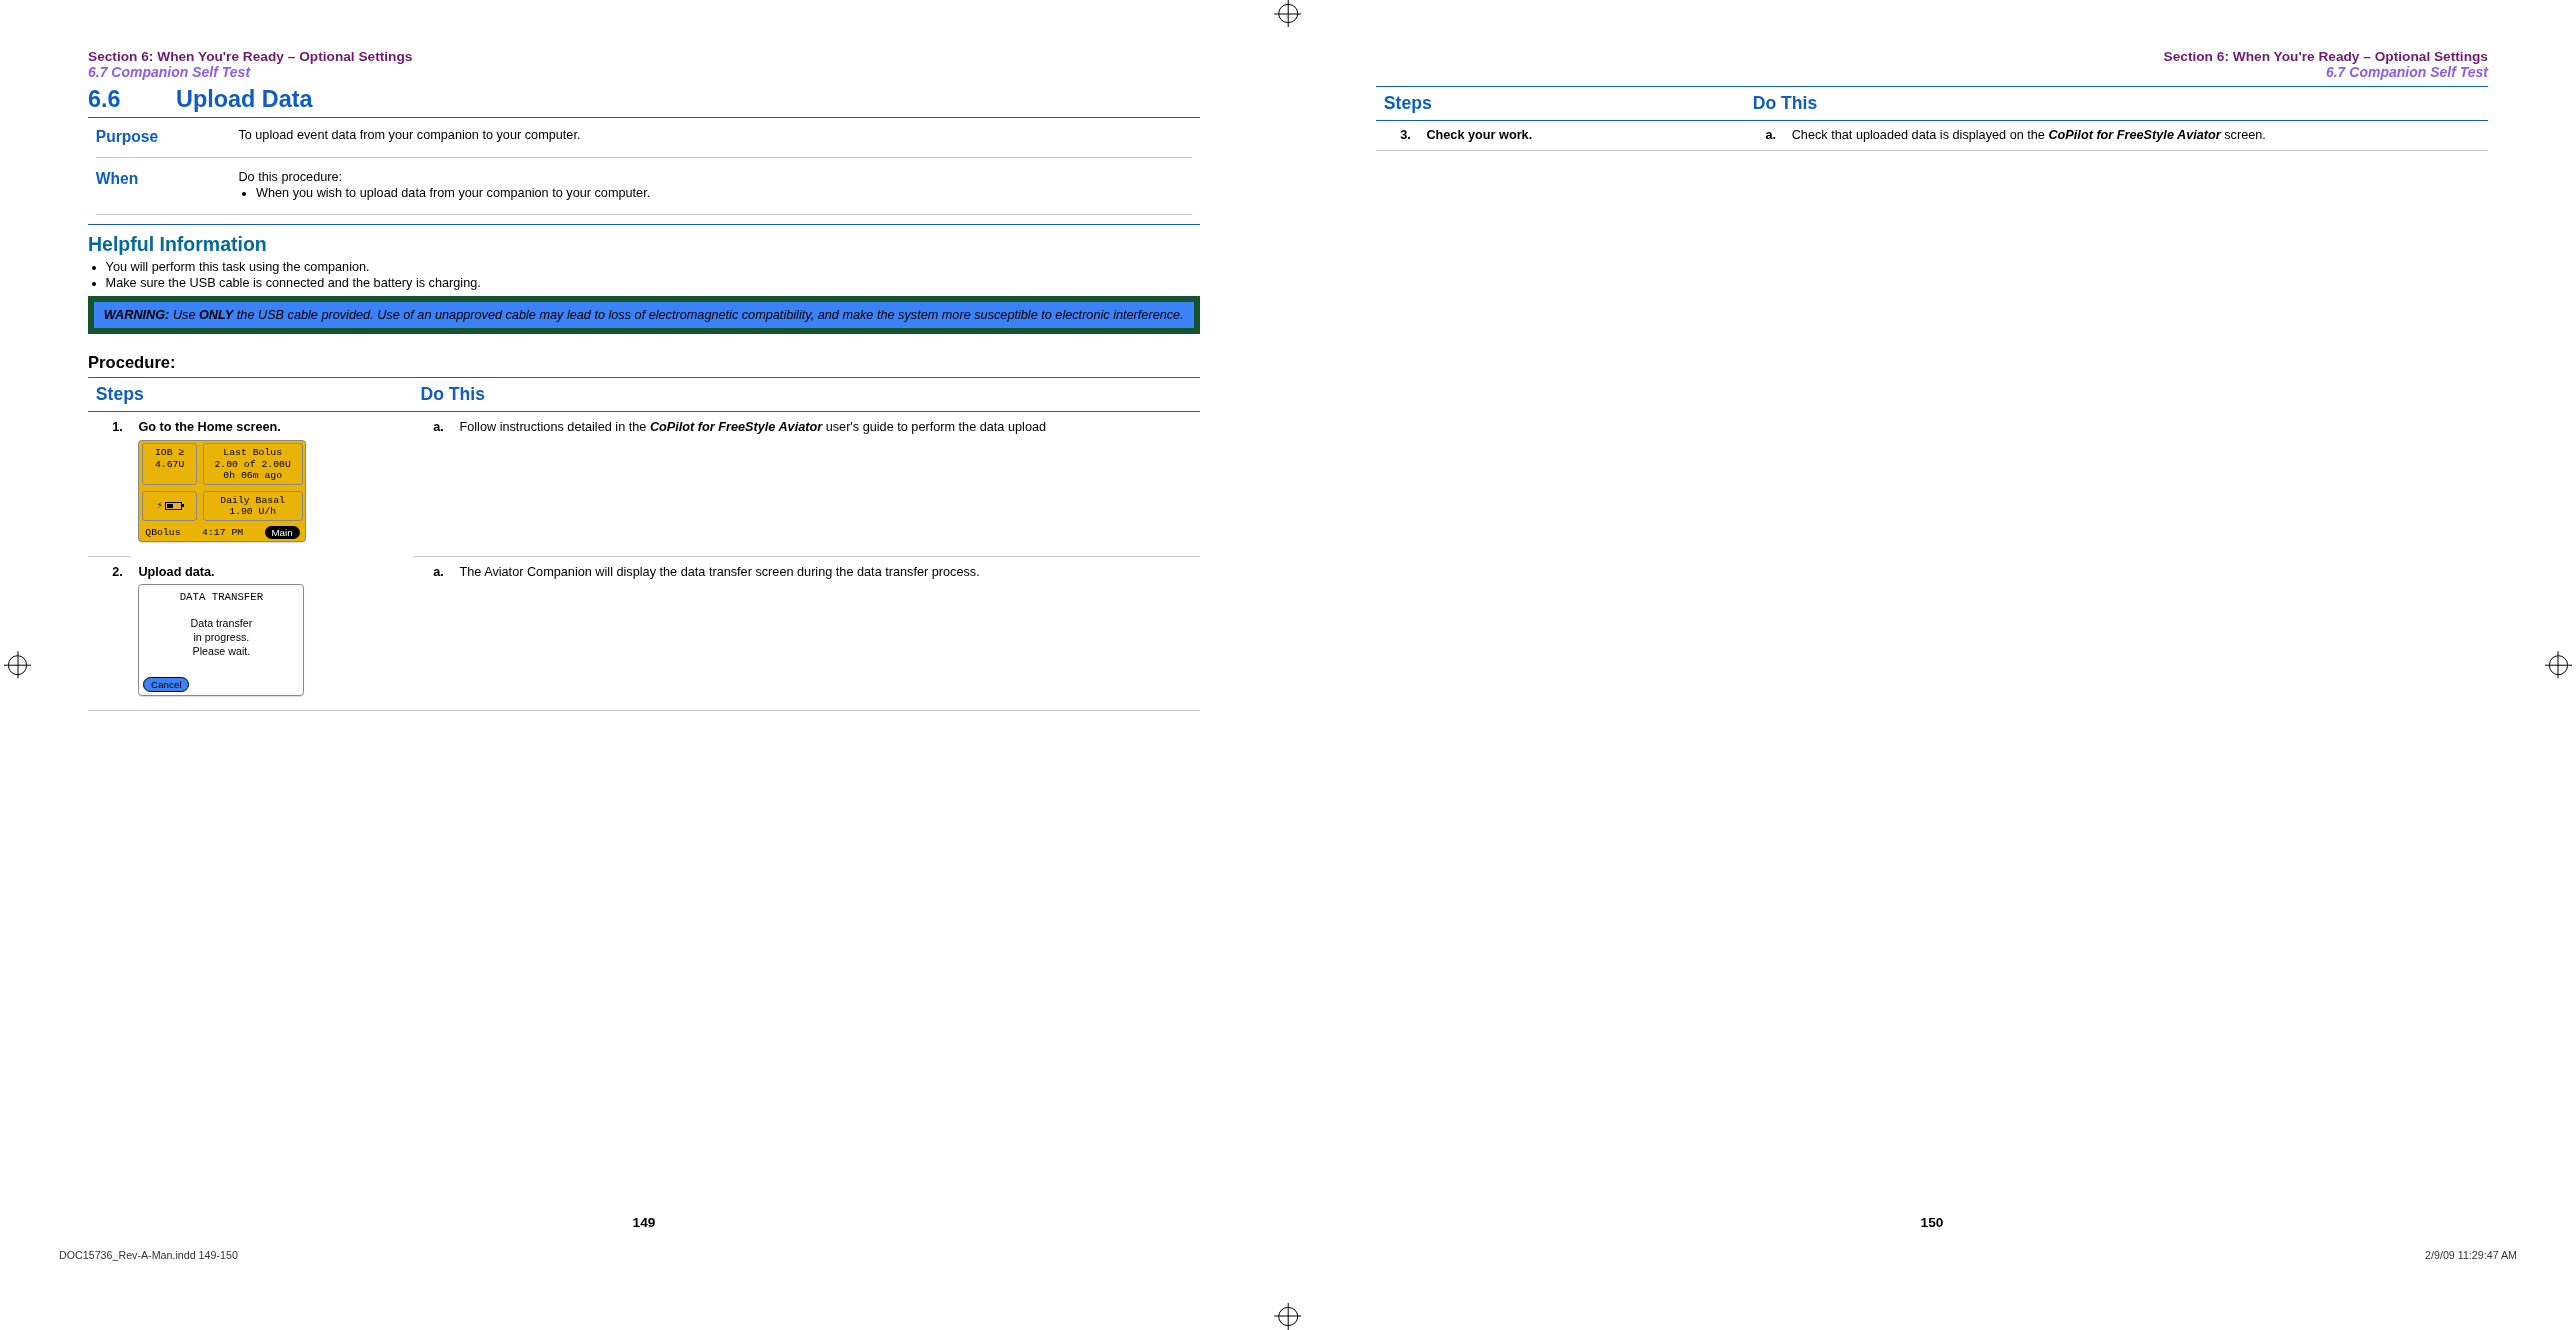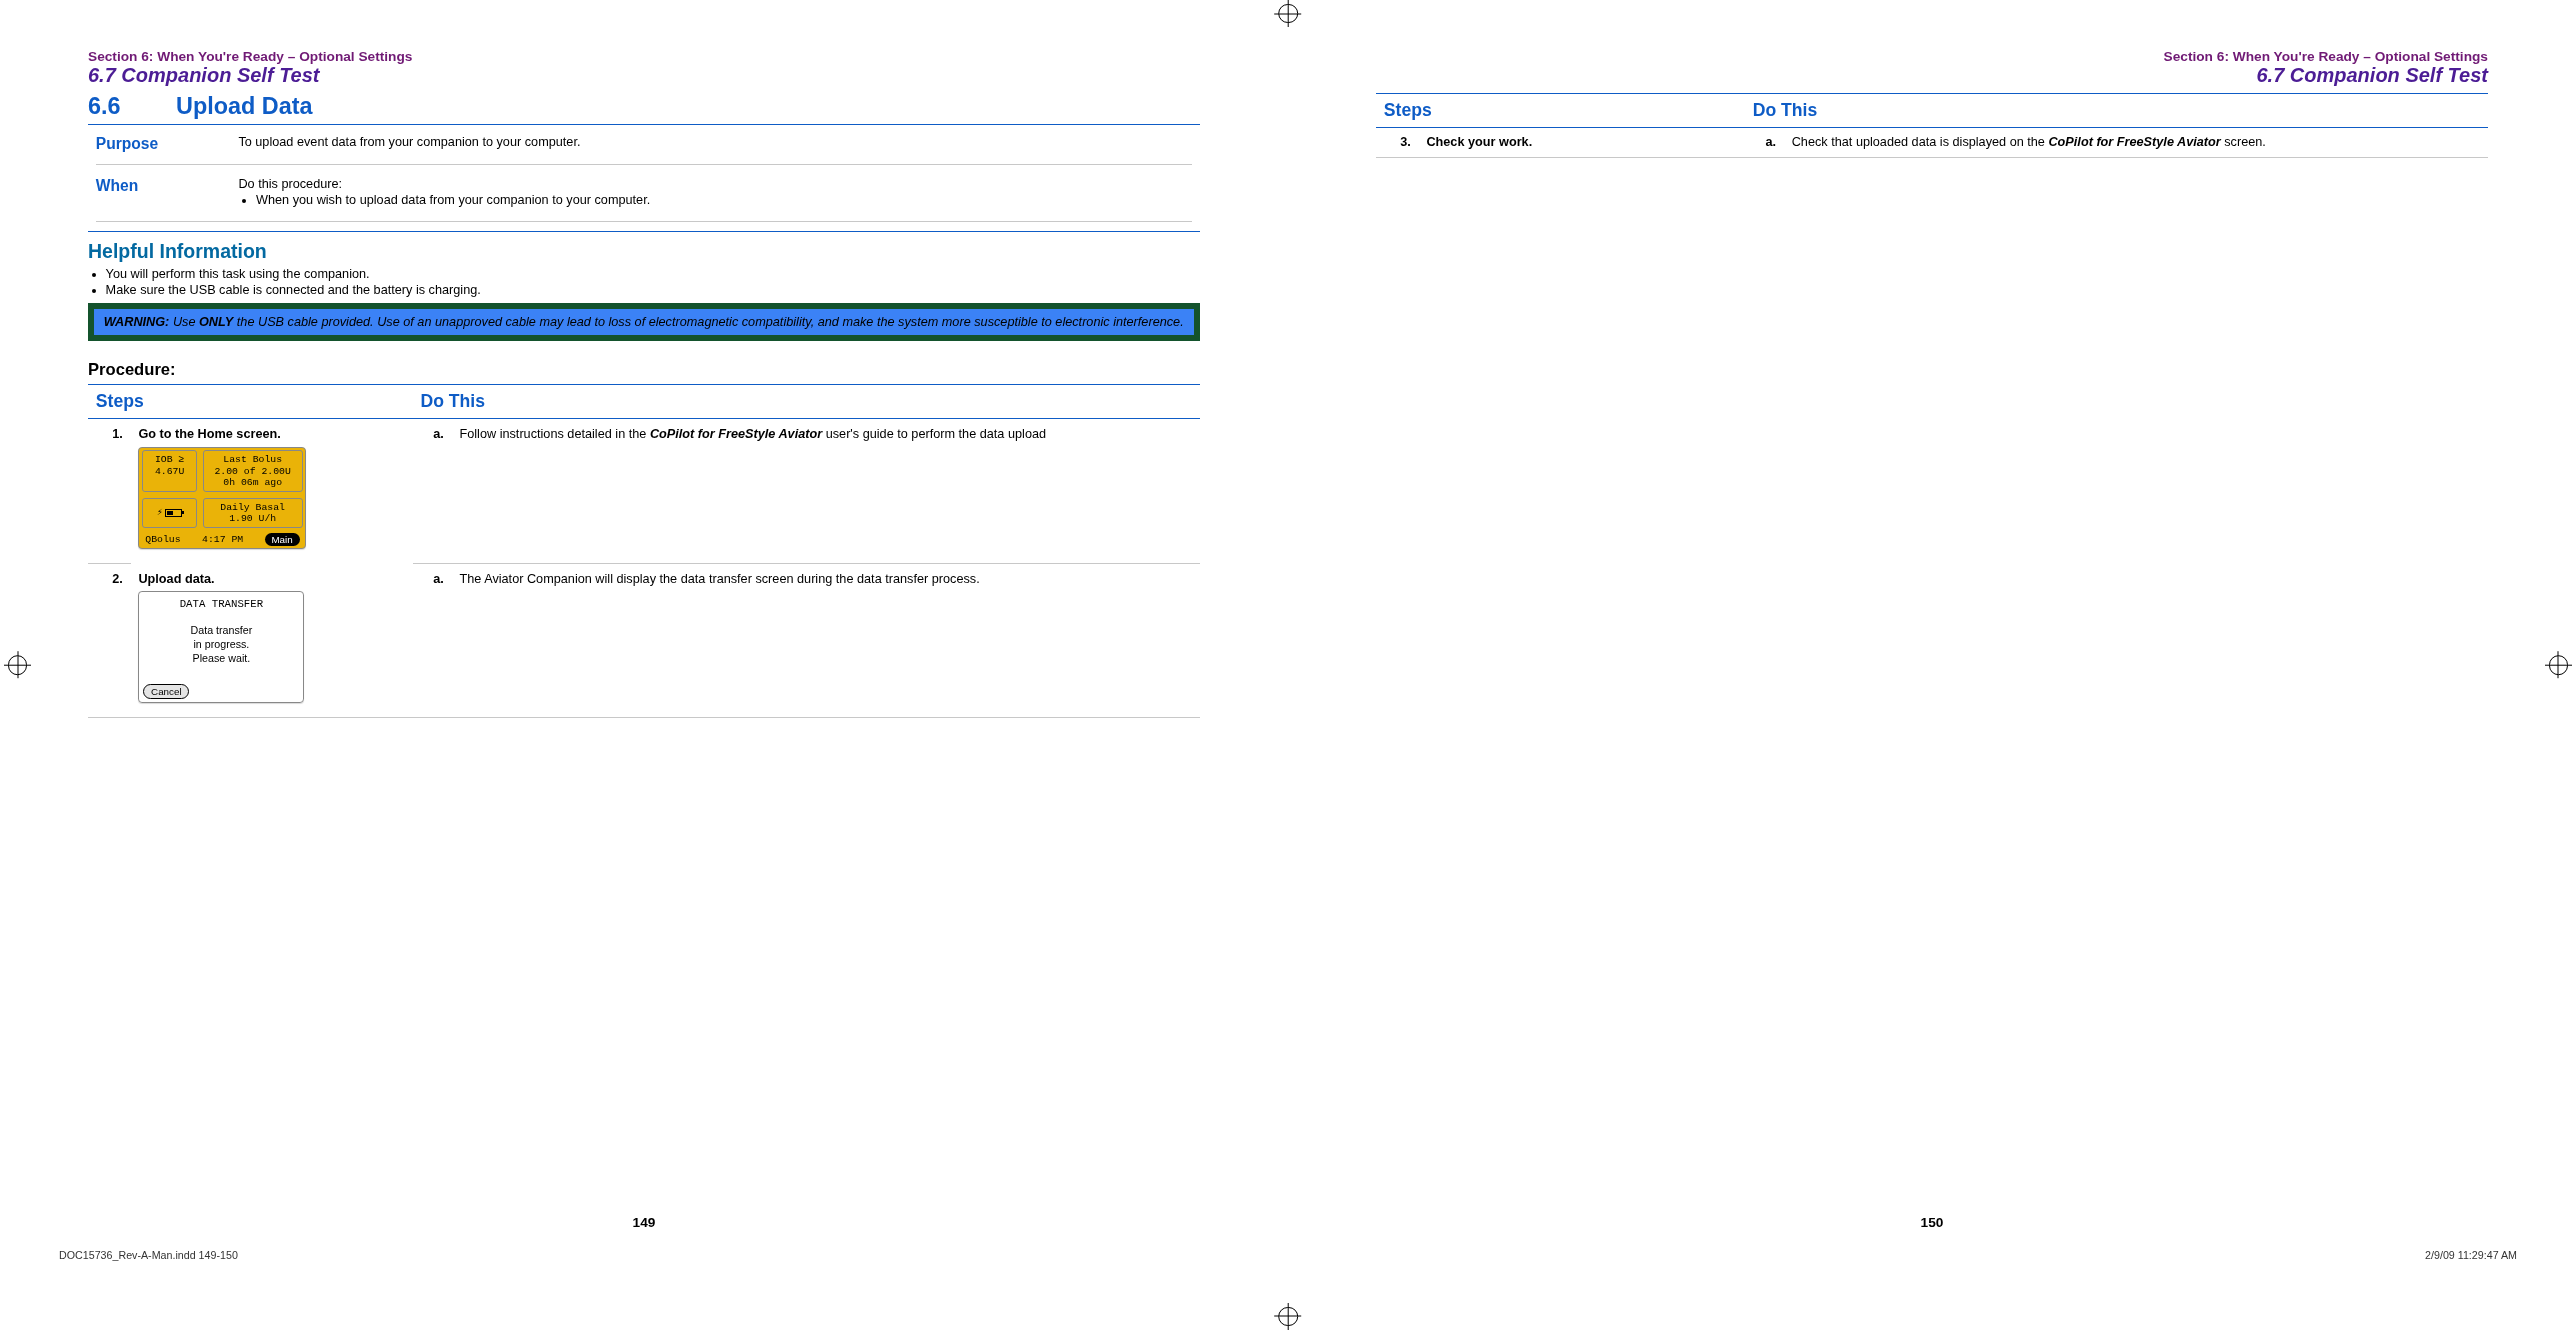--- a/index.html
+++ b/index.html
@@ -28,22 +28,22 @@
   }
   .header-lines.right { text-align: right; }
   .section-line {
     font-weight: 700;
     font-size: 13.7px;
     color: #701a75;
   }
   .sub-line {
     font-weight: 700;
     font-style: italic;
-    font-size: 20px;
-    color: #4c1d95;
+    font-size: 14px;
+    color: #8b5cf6;
   }
   h1.title {
     color: #0e5cc6;
     font-weight: 800;
     font-size: 23.4px;
     margin: 0 0 3.9px 0;
   }
   h1.title .num { font-weight: 800; margin-right: 49px; color:#0e5cc6;}
   .hr-blue {
     border: none;
@@ -140,21 +140,21 @@
   }
   .pill {
     background:#000;
     color:#fff;
     border-radius:7.8px;
     padding:1px 6.8px;
     font-size:9.8px;
     font-family: Arial, sans-serif;
   }
   .pill.outline {
-    background:#e5e5e5;
+    background:#3b82f6;
     color:#000;
     border:1.5px solid #000;
   }
   .screen2 {
     border:1px solid #888;
     border-radius:3.9px;
     width:166px;
     font-family: Arial, sans-serif;
     font-size:10.7px;
     padding:3.9px;

